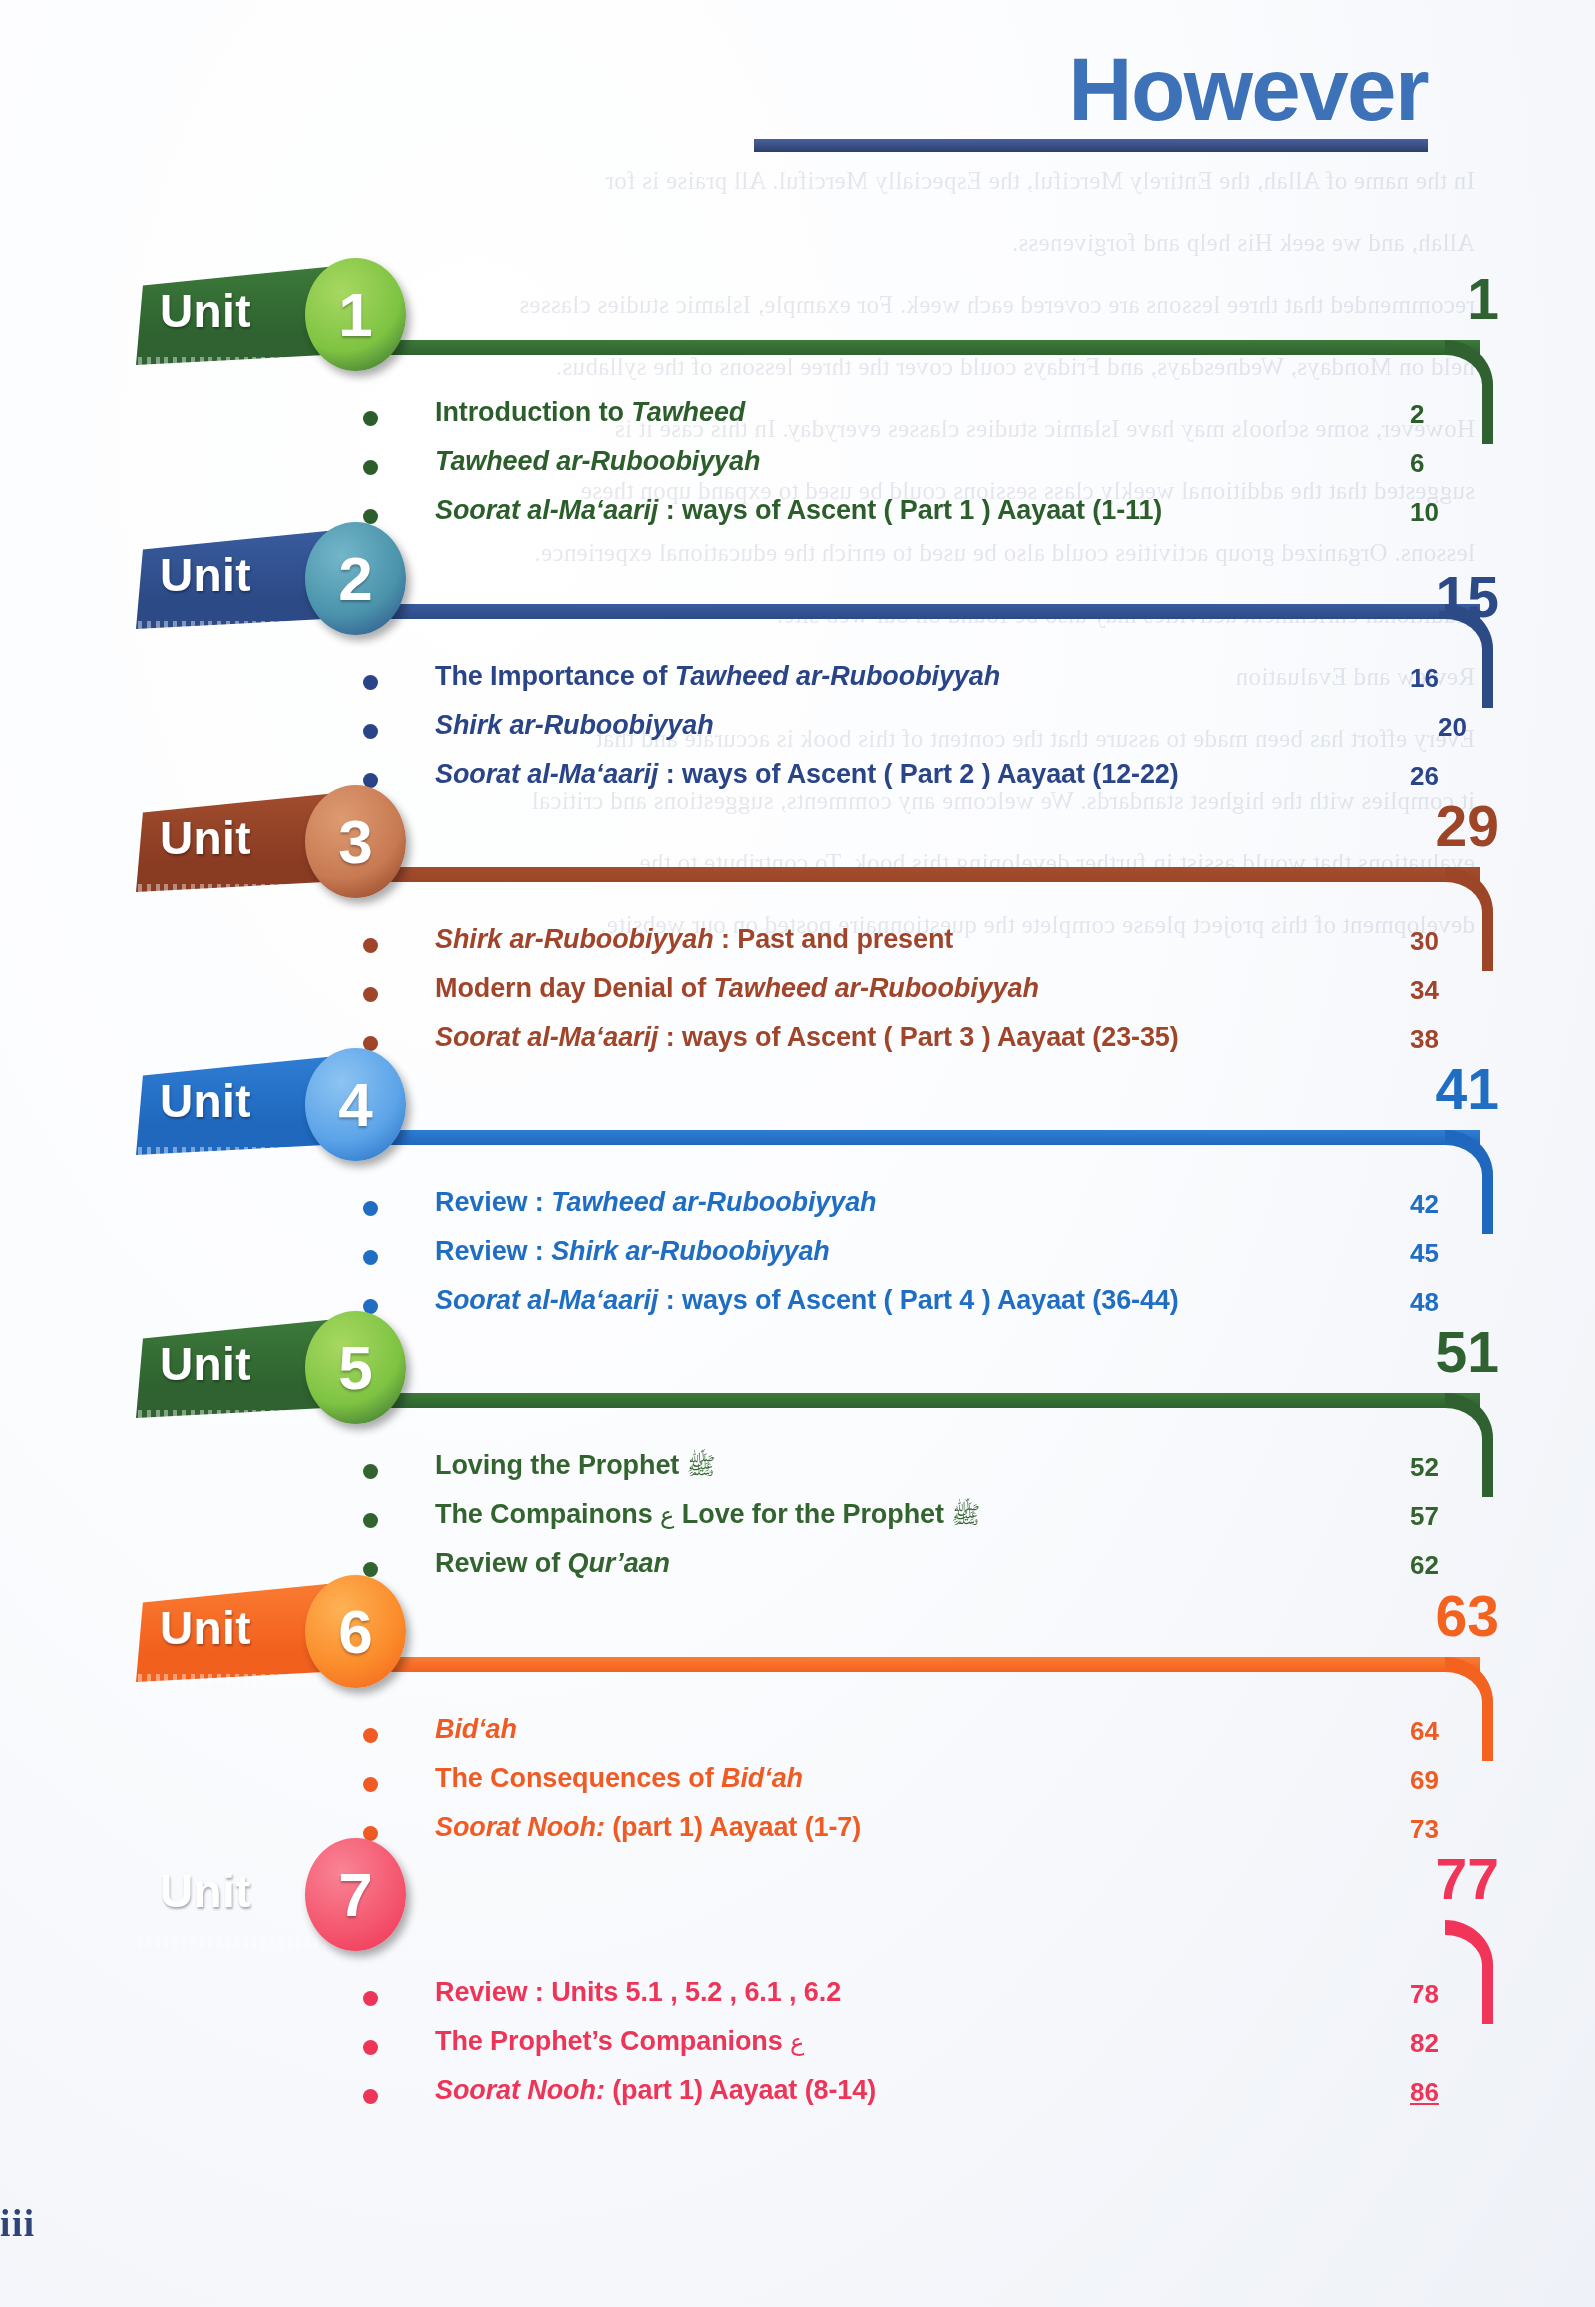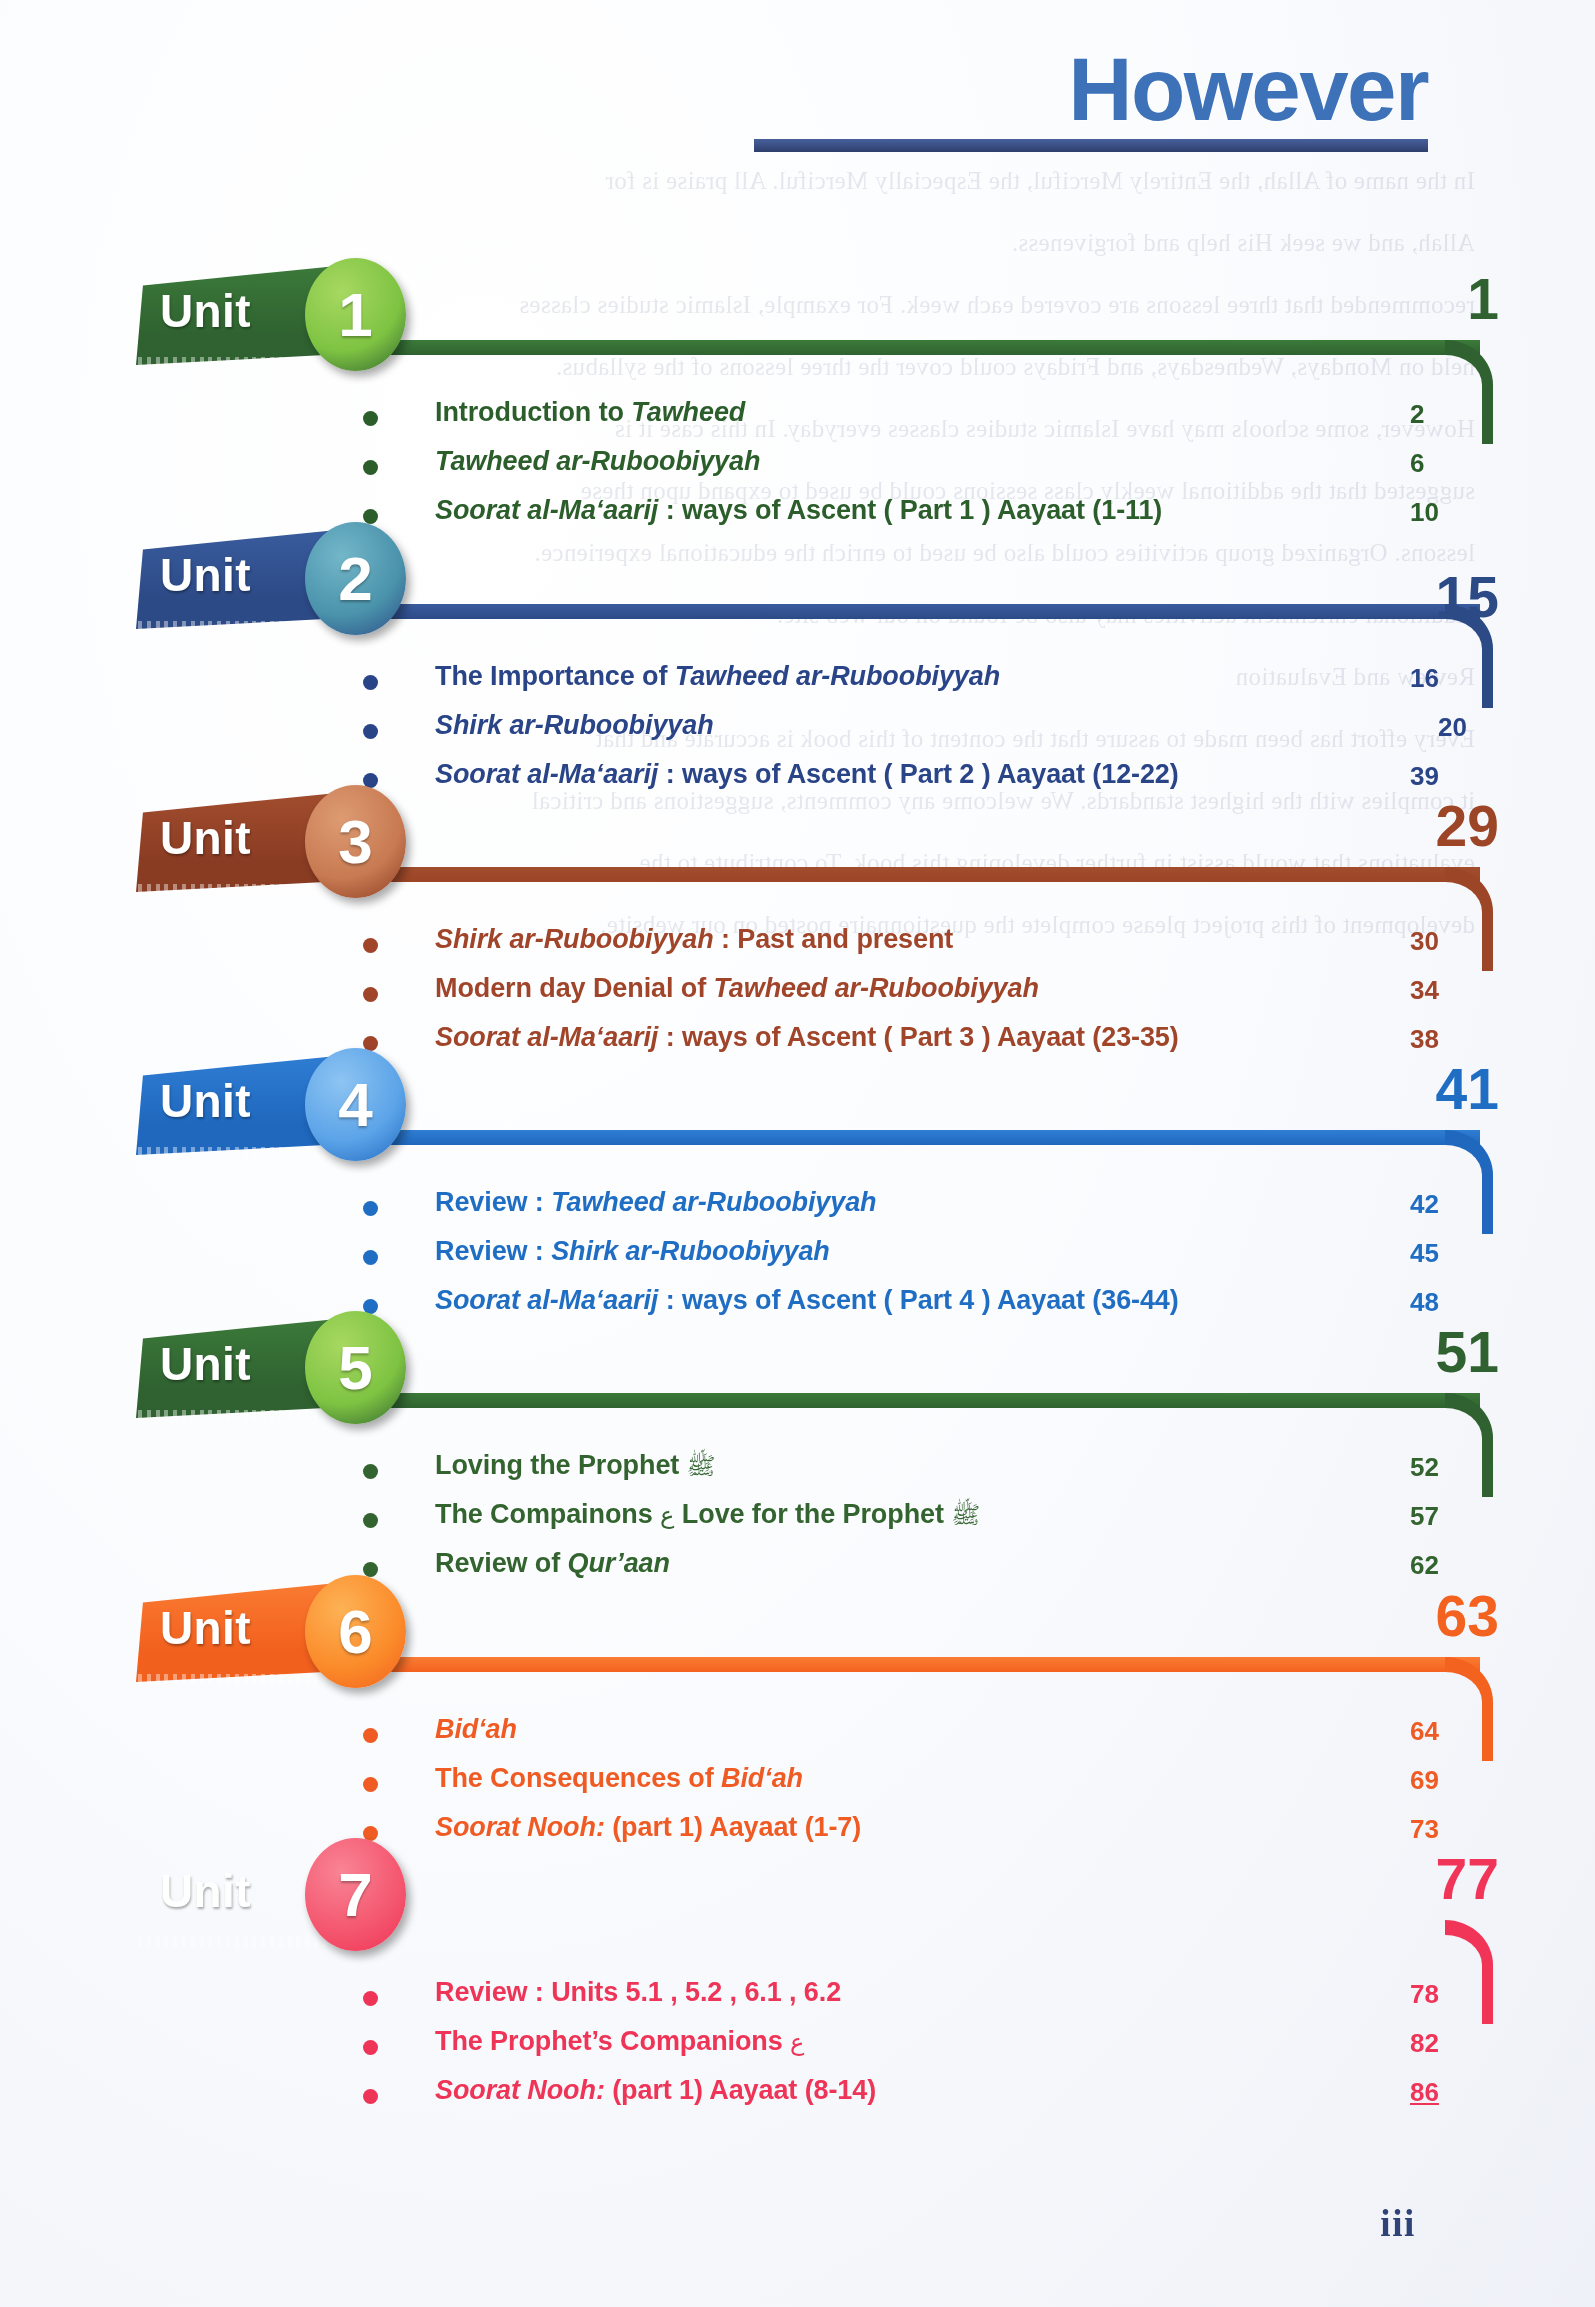--- a/index.html
+++ b/index.html
@@ -198,21 +198,21 @@
     font-size: 24px;
     font-style: normal;
   }
 
   
   .folio {
     position: absolute;
     left: 0;
     top: 2202px;
     width: 1416px;
-    text-align: right;
+    text-align: left;
     font-family: "Liberation Serif", serif;
     font-size: 37px;
     font-weight: bold;
     color: #2e4377;
     letter-spacing: 1.6px;
   }
 </style>
 </head>
 <body>
 
@@ -289,21 +289,21 @@
             <span class="entry-page" style="color: rgb(42, 68, 136);">16</span>
           </div>
           <div class="entry">
             <span class="bullet" style="background: rgb(42, 68, 136);"></span>
             <span class="entry-title" style="color: rgb(42, 68, 136);"><em>Shirk ar-Ruboobiyyah</em></span>
             <span class="entry-page" style="color: rgb(42, 68, 136); margin-left: 28px;">20</span>
           </div>
           <div class="entry">
             <span class="bullet" style="background: rgb(42, 68, 136);"></span>
             <span class="entry-title" style="color: rgb(42, 68, 136);"><em>Soorat al-Ma‘aarij</em> : ways of Ascent ( Part 2 ) Aayaat (12-22)</span>
-            <span class="entry-page" style="color: rgb(42, 68, 136);">39</span>
+            <span class="entry-page" style="color: rgb(42, 68, 136);">26</span>
           </div>
         </div>
       </div>
       <div class="unit" style="top: 790px;">
         <div class="tab">
           <div class="tab-shape" style="background: linear-gradient(rgb(162, 77, 46) 0%, rgb(138, 60, 35) 70%, rgb(138, 60, 35) 100%);"></div>
           <div class="tab-fringe"></div>
           <div class="tab-label">Unit</div>
         </div>
         <div class="badge" style="background: radial-gradient(circle at 36% 30%, rgb(221, 155, 114) 0%, rgb(200, 122, 82) 58%, rgb(138, 60, 35) 100%);">

